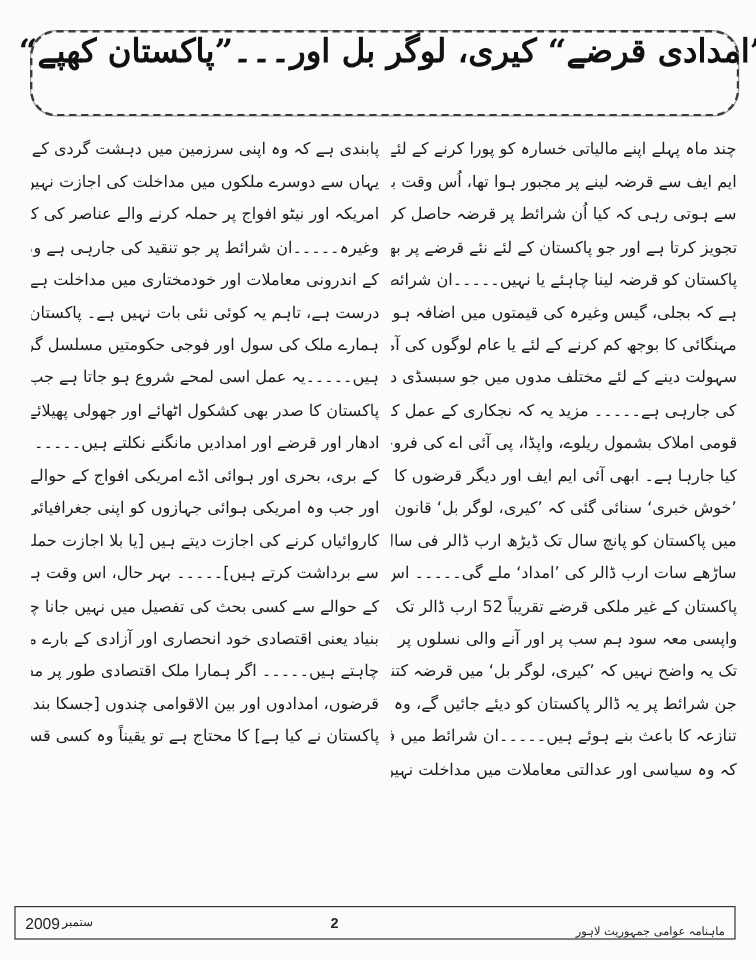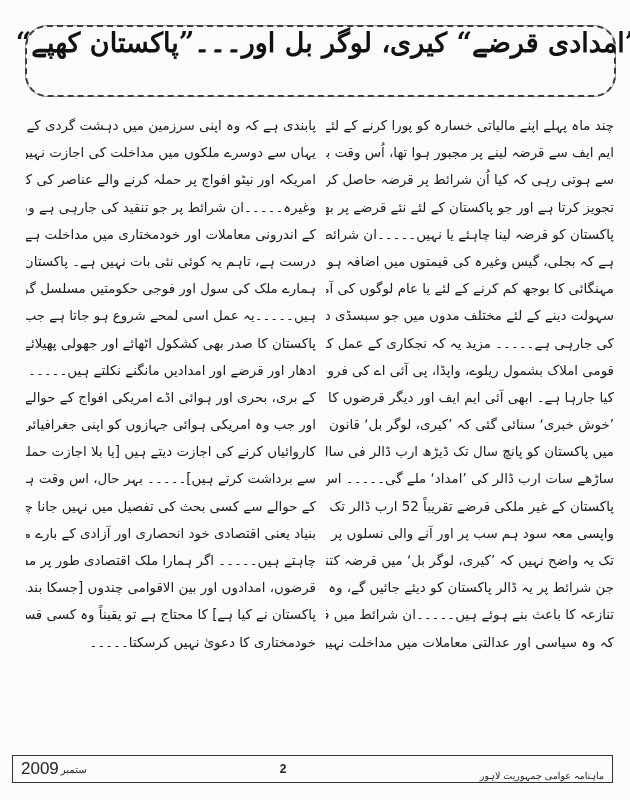--- a/index.html
+++ b/index.html
@@ -30,21 +30,21 @@
       display: block; white-space: nowrap; overflow: hidden; text-align: justify;
       text-align-last: justify; height: 27.2px;
     }
     .line.last { text-align-last: right; }
     .footer-box {
       position: absolute; left: 12px; top: 755px; width: 601px; height: 28px;
       border: 1.5px solid #333; box-sizing: border-box; display: flex; align-items: center;
       justify-content: space-between; padding: 0 8px; font-size: 11px; color: #222;
     }
     .footer-date { direction: rtl; display: flex; align-items: center; gap: 2px; }
-    .footer-date .year { direction: ltr; font-family: "Liberation Sans", sans-serif; font-size: 17px; }
+    .footer-date .year { direction: ltr; font-family: "Liberation Sans", sans-serif; font-size: 13px; }
     .footer-date .month { font-family: "DejaVu Serif", serif; font-size: 10px; }
     .footer-page { font-family: "Liberation Sans", sans-serif; font-weight: bold; font-size: 12px; }
     .footer-pub { direction: rtl; font-family: "DejaVu Serif", serif; font-size: 9.5px; margin-top: 13px; }
   </style>
 </head>
 <body>
 
 <div class="title-box">
   <div class="title-text">”امدادی قرضے“ کیری، لوگر بل اور۔۔۔”پاکستان کھپے“</div>
 </div>
@@ -85,21 +85,20 @@
   <span class="line">ادھار اور قرضے اور امدادیں مانگنے نکلتے ہیں۔۔۔۔۔ جب وہ اپنے ملک</span>
   <span class="line">کے بری، بحری اور ہوائی اڈے امریکی افواج کے حوالے کرتے ہیں۔</span>
   <span class="line">اور جب وہ امریکی ہوائی جہازوں کو اپنی جغرافیائی حدود میں جنگی</span>
   <span class="line">کاروائیاں کرنے کی اجازت دیتے ہیں [یا بلا اجازت حملوں کو خاموشی</span>
   <span class="line">سے برداشت کرتے ہیں]۔۔۔۔۔ بہر حال، اس وقت ہم خودمختاری</span>
   <span class="line">کے حوالے سے کسی بحث کی تفصیل میں نہیں جانا چاہتے، ہم اس مسئلے کی</span>
   <span class="line">بنیاد یعنی اقتصادی خود انحصاری اور آزادی کے بارے میں کچھ کہنا</span>
   <span class="line">چاہتے ہیں۔۔۔۔۔ اگر ہمارا ملک اقتصادی طور پر مفلوک الحال ہے،</span>
   <span class="line">قرضوں، امدادوں اور بین الاقوامی چندوں [جسکا بندوبست فرینڈز آف</span>
   <span class="line">پاکستان نے کیا ہے] کا محتاج ہے تو یقیناً وہ کسی قسم کی قومی حمیت اور ملکی</span>
-  <span class="line last">خودمختاری کا دعویٰ نہیں کرسکتا۔۔۔۔۔</span>
 </div>
 
 <div class="footer-box">
   <div class="footer-date">
     <span class="month">ستمبر</span>
     <span class="year">2009</span>
   </div>
   <div class="footer-page">2</div>
   <div class="footer-pub">ماہنامہ عوامی جمہوریت لاہور</div>
 </div>

